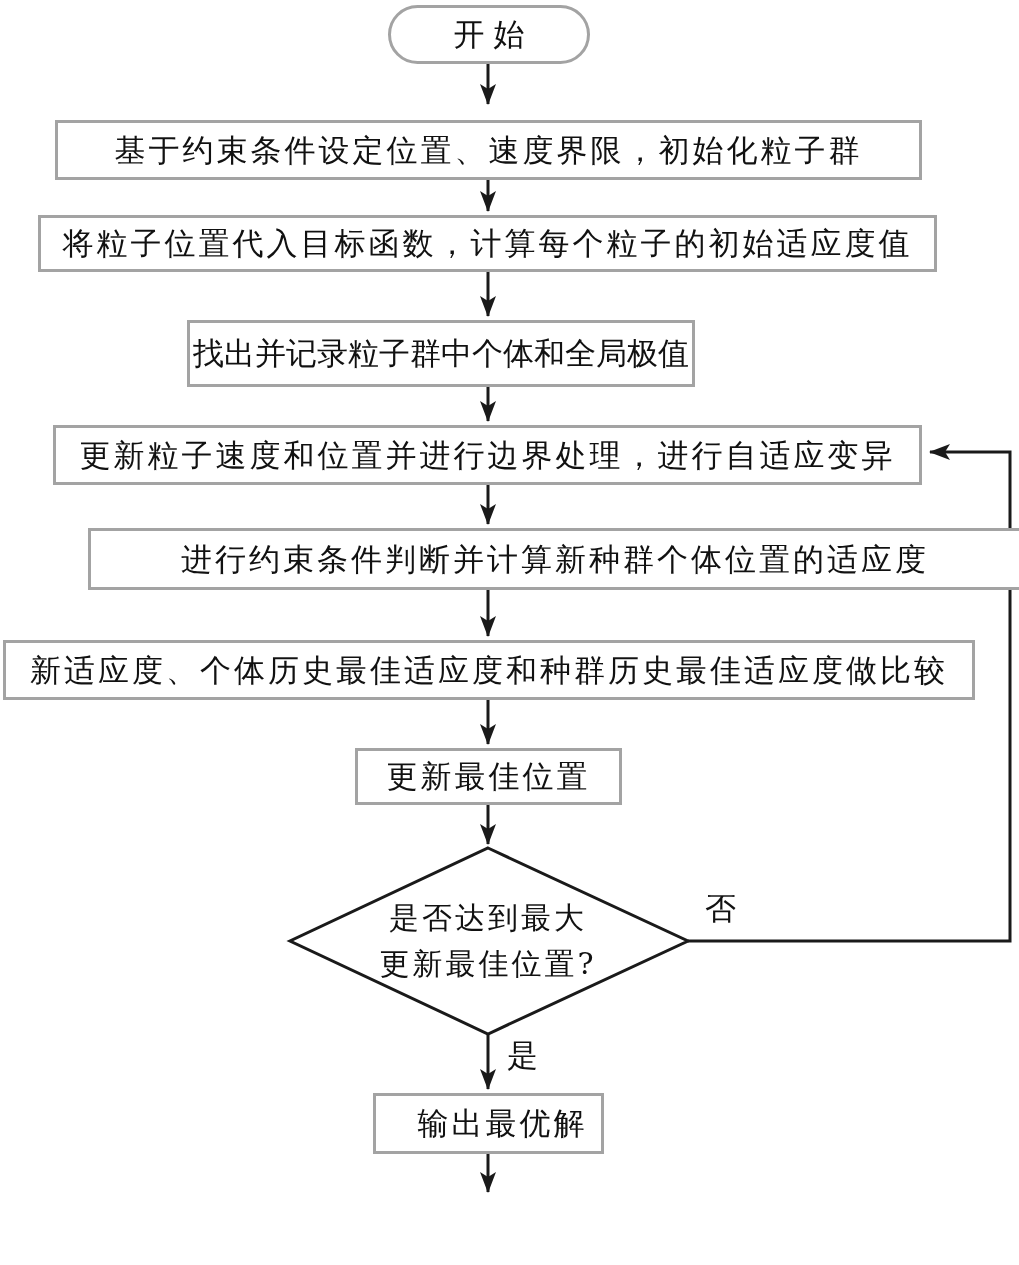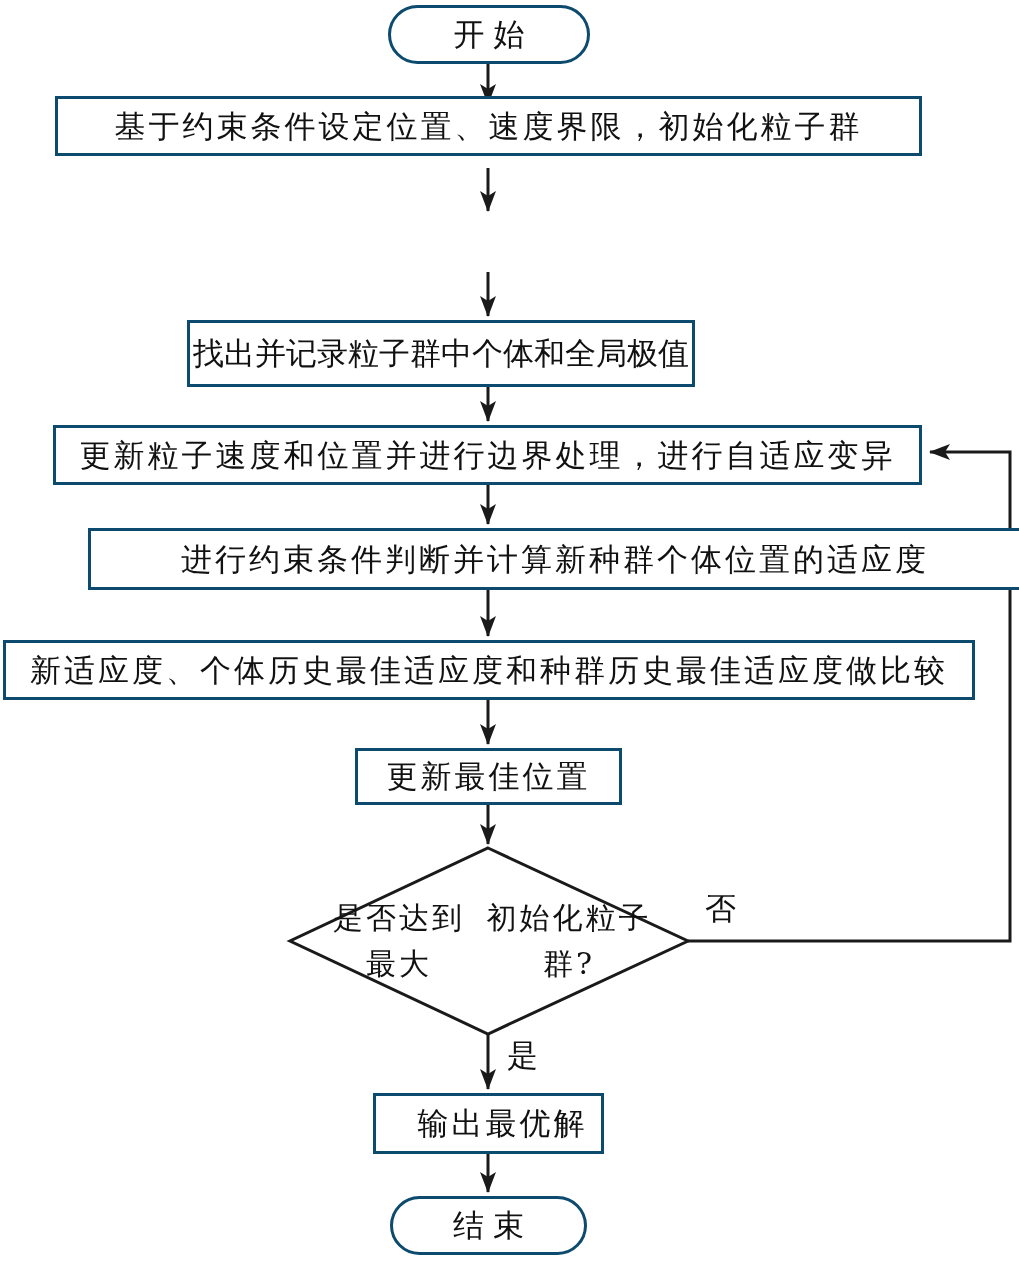--- a/index.html
+++ b/index.html
@@ -17,21 +17,21 @@
     overflow: hidden;
   }
   .wires {
     position: absolute;
     left: 0;
     top: 0;
   }
   .node {
     position: absolute;
     box-sizing: border-box;
-    border: 3px solid #0c4a6e;
+    border: 3px solid #a3a3a3;
     background: #ffffff;
     display: flex;
     align-items: center;
     justify-content: center;
     font-size: 31px;
     letter-spacing: 3px;
     white-space: nowrap;
     line-height: 1;
   }
   .node.tight { letter-spacing: 0px; }
@@ -40,20 +40,21 @@
     letter-spacing: 9px;
     padding-left: 9px; 
   }
   .diamond-label {
     position: absolute;
     left: 318px;
     top: 893px;
     width: 340px;
     height: 96px;
     display: flex;
+    flex-direction: column;
     align-items: center;
     justify-content: center;
     font-size: 30px;
     letter-spacing: 3px;
     line-height: 46px;
     text-align: center;
   }
   .edge-label {
     position: absolute;
     font-size: 31px;
@@ -87,24 +88,27 @@
       <line x1="488" y1="1154" x2="488" y2="1192" marker-end="url(#arrow)"></line>
       <polyline points="688,941 1010,941 1010,452 930,452" marker-end="url(#arrow)"></polyline>
       <polygon points="488,848 688,941 488,1034 290,941" fill="#ffffff"></polygon>
     </g>
   </svg>
 
   <div class="node terminal" style="left:388px; top:5px; width:202px; height:59px;">
     <span>开始</span>
   </div>
 
-  <div class="node" style="left:55px; top:96px; width:867px; height:60px;">
+  <div class="node" style="left:55px; top:120px; width:867px; height:60px;">
     <span>基于约束条件设定位置、速度界限，初始化粒子群</span>
   </div>
 
+  <div class="node" style="left:38px; top:215px; width:899px; height:57px;">
+    <span>将粒子位置代入目标函数，计算每个粒子的初始适应度值</span>
+  </div>
 
   <div class="node tight" style="left:187px; top:320px; width:508px; height:67px;">
     <span>找出并记录粒子群中个体和全局极值</span>
   </div>
 
   <div class="node" style="left:53px; top:425px; width:869px; height:60px;">
     <span>更新粒子速度和位置并进行边界处理，进行自适应变异</span>
   </div>
 
   <div class="node" style="left:88px; top:528px; width:934px; height:62px;">
@@ -114,27 +118,24 @@
   <div class="node" style="left:3px; top:640px; width:972px; height:60px;">
     <span>新适应度、个体历史最佳适应度和种群历史最佳适应度做比较</span>
   </div>
 
   <div class="node" style="left:355px; top:748px; width:267px; height:57px;">
     <span>更新最佳位置</span>
   </div>
 
   <div class="diamond-label">
     <div>是否达到最大</div>
-    <div>初始化粒子群?</div>
+    <div>更新最佳位置?</div>
   </div>
 
   <div class="edge-label yes">是</div>
   <div class="edge-label no">否</div>
 
   <div class="node" style="left:373px; top:1093px; width:231px; height:61px;padding-left:28px;">
     <span>输出最优解</span>
   </div>
 
-  <div class="node terminal" style="left:390px; top:1196px; width:197px; height:59px;">
-    <span>结束</span>
-  </div>
 
 </div>
 
 </body></html>

